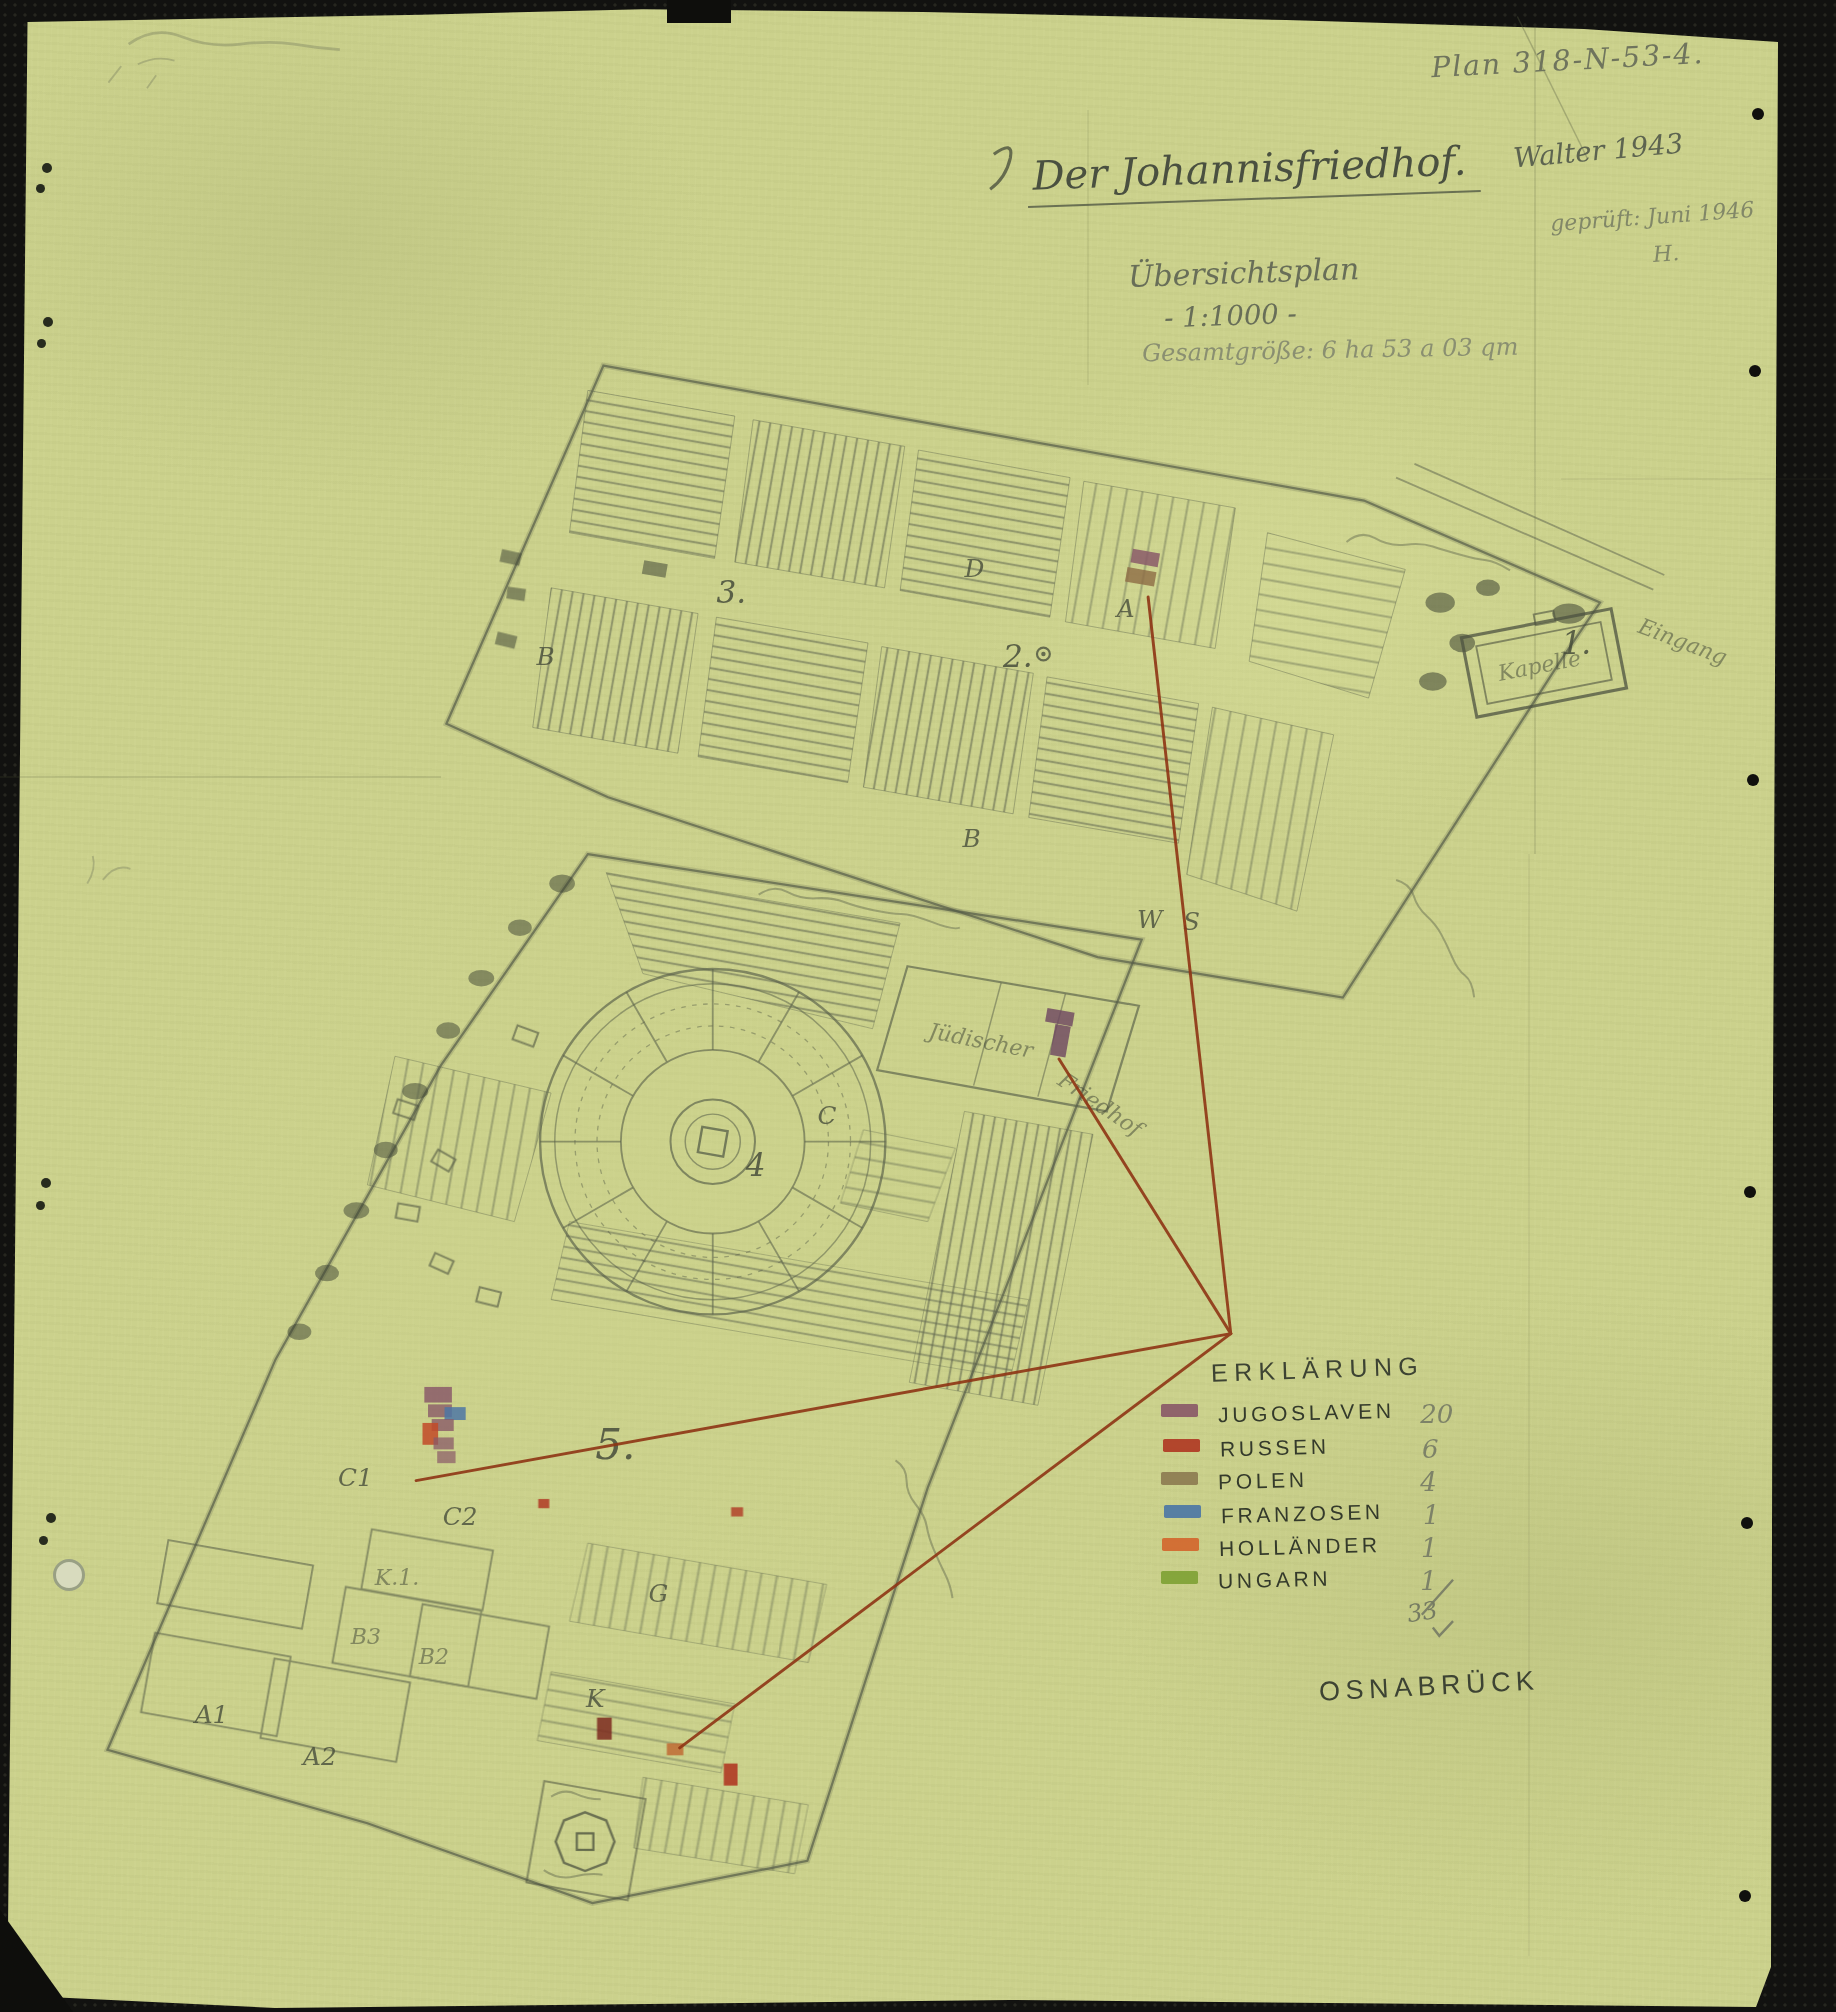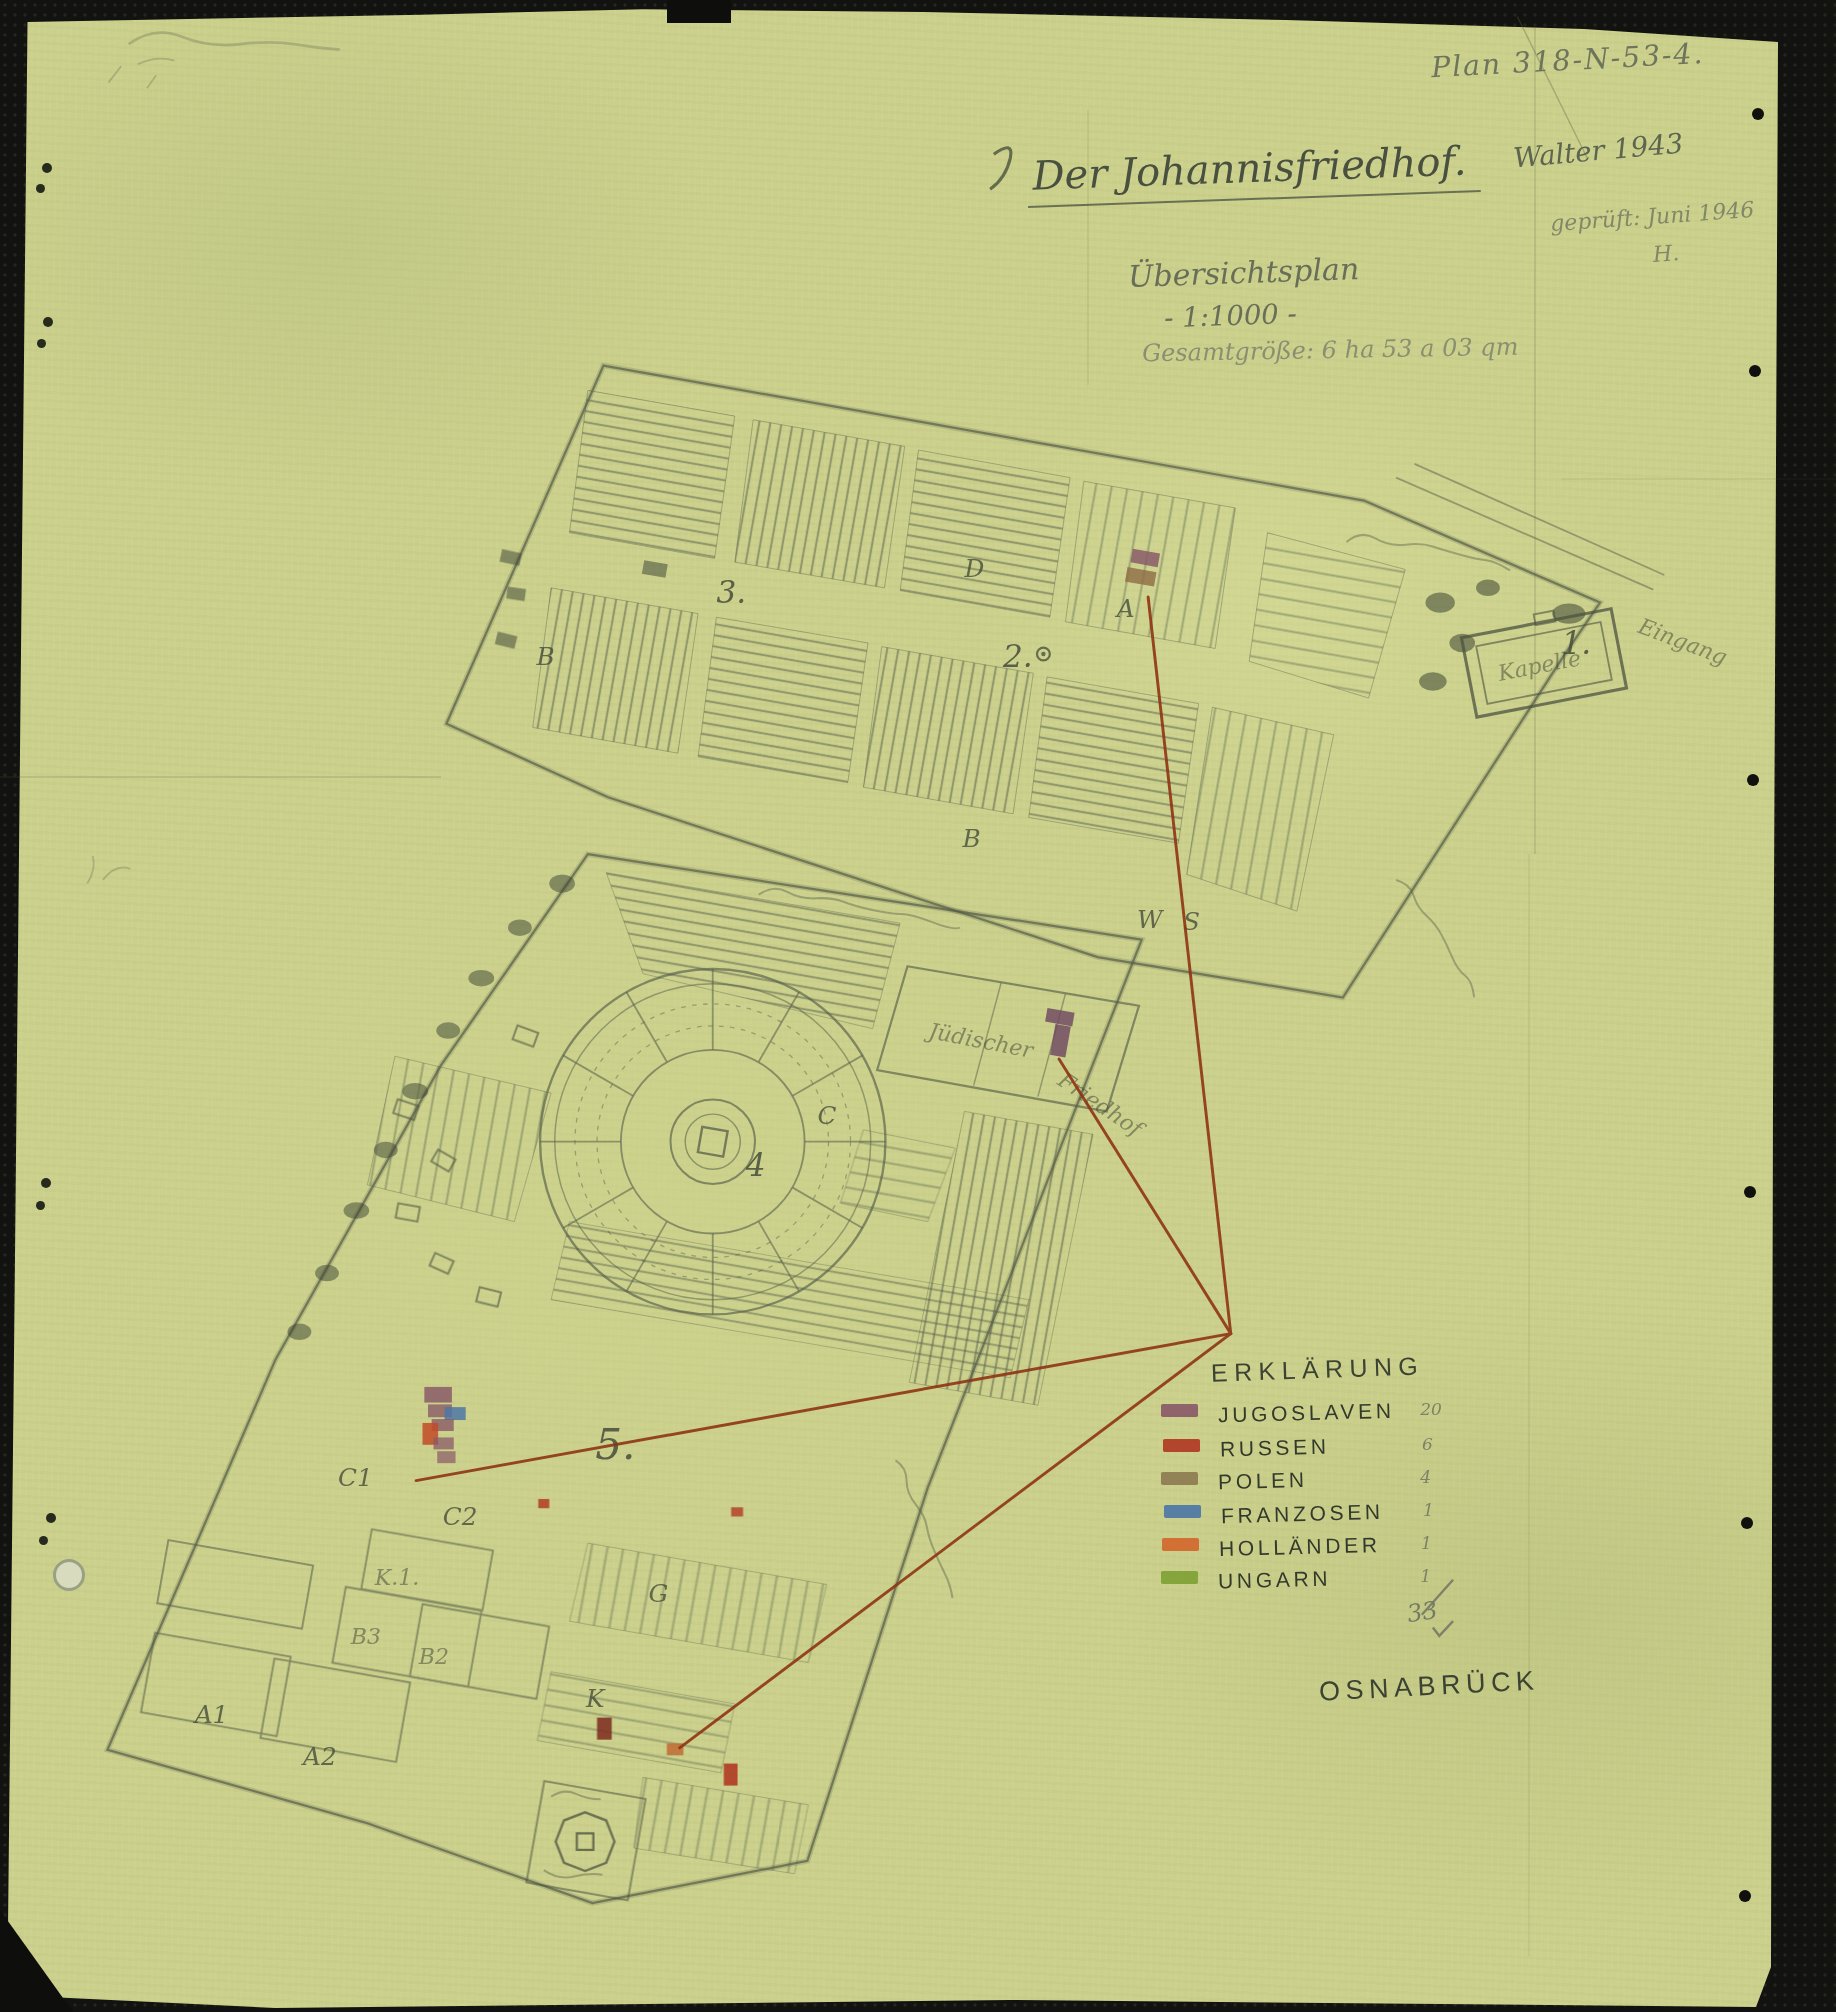--- a/index.html
+++ b/index.html
@@ -31,21 +31,21 @@
   svg text{font-family:"DejaVu Serif",serif;font-style:italic;fill:#474d3b;}
   .mlab{font-size:27px;opacity:.8;}
   .mlab-lg{font-size:34px;opacity:.85;}
   .mlab-xl{font-size:46px;opacity:.85;}
   .cursive-faint{font-size:24px;opacity:.55;}
   .legend-row{position:absolute;height:27.5px;}
   .legend-swatch{position:absolute;left:0;top:2.8px;width:37px;height:13px;border-radius:1.8px;opacity:.92;}
   .legend-label{position:absolute;left:57px;top:0;font-size:21px;letter-spacing:3.7px;
     font-family:"Liberation Sans",sans-serif;color:#343a2b;transform:rotate(-1.5deg);}
   .legend-count{position:absolute;left:259px;top:-1.8px;font-family:"DejaVu Serif",serif;
-    font-style:italic;font-size:17px;color:#7d8268;}
+    font-style:italic;font-size:26px;color:#7d8268;}
 </style>
 </head>
 <body>
 
 <div id="stage">
   <div id="backdrop"></div>
   <div id="paper"></div>
 
   <div class="crease" style="left:1534px;top:27.5px;width:1.8px;height:826px;"></div>
   <div class="crease" style="left:1528px;top:854px;width:1.8px;height:1102px;opacity:.5;"></div>

